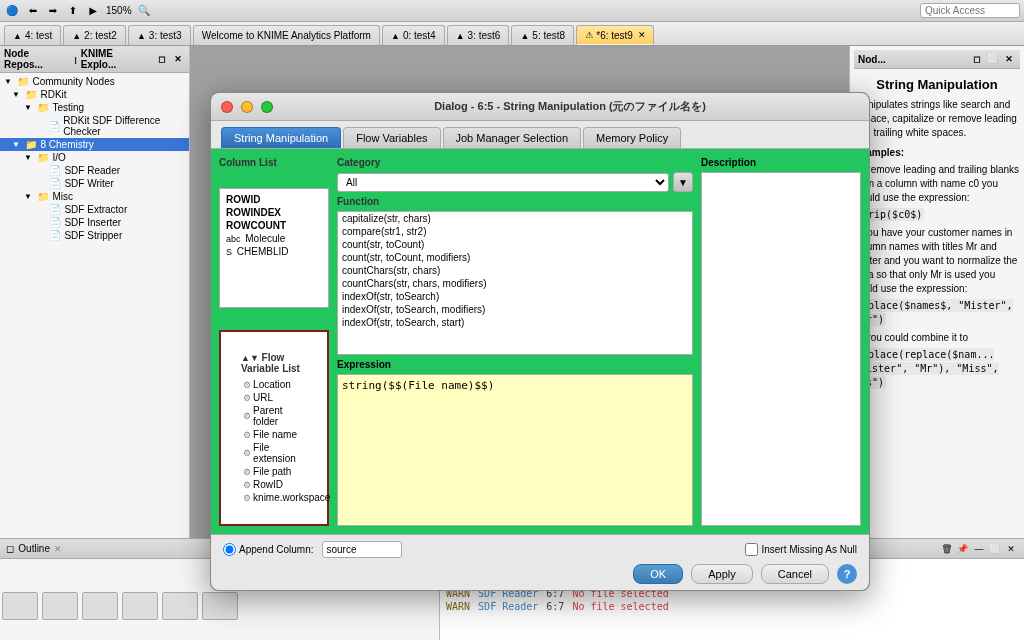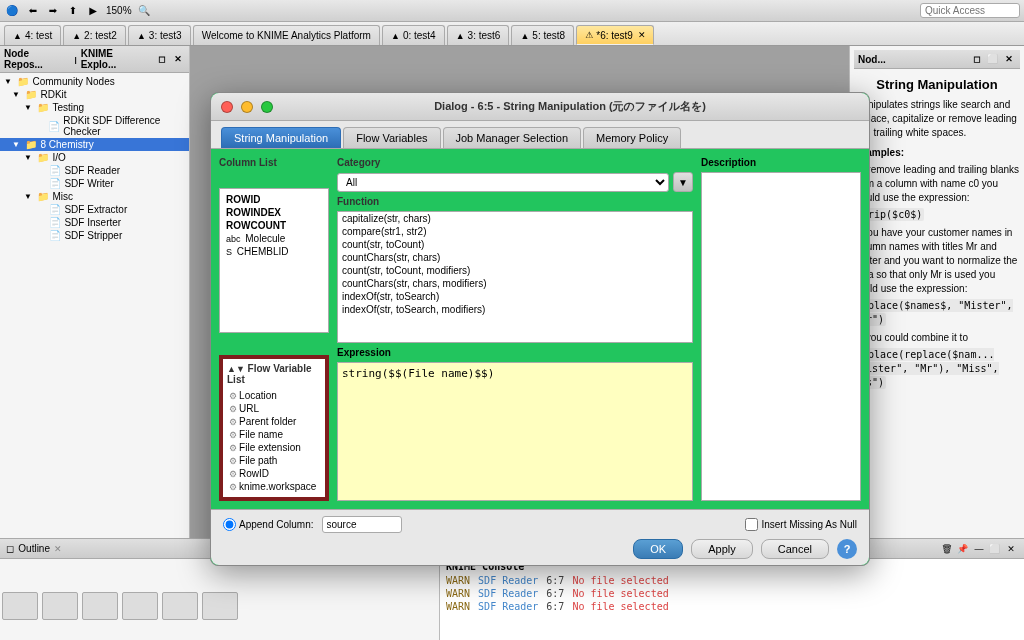--- a/index.html
+++ b/index.html
@@ -302,21 +302,21 @@
       <div id="dialog-left">
         <div class="panel-label">Column List</div>
         <div class="column-list">
           <div class="column-item bold">ROWID</div>
           <div class="column-item bold">ROWINDEX</div>
           <div class="column-item bold">ROWCOUNT</div>
           <div class="column-item"><span class="column-item-icon">abc</span> Molecule</div>
           <div class="column-item"><span class="column-item-icon">S</span> CHEMBLID</div>
         </div>
 
-        <div id="flow-var-section" style="border: 4px solid #7f1d1d; padding:4px; margin-top:4px;">
+        <div id="flow-var-section" style="border: 2px solid #7f1d1d; padding:20px; margin-top:4px;">
           <div id="flow-var-title">
             <span style="font-size:9px; vertical-align:middle;">▲▼</span>
             <span>Flow Variable List</span>
           </div>
           <div class="flow-var-item">
             <span style="font-size:9px; color:#888;">⚙</span>
             <span>Location</span>
           </div>
           <div class="flow-var-item">
             <span style="font-size:9px; color:#888;">⚙</span>
@@ -356,25 +356,26 @@
             <option>All</option>
           </select>
           <div class="drop-arrow">▼</div>
         </div>
 
         <div class="section-label">Function</div>
         <div id="function-list">
           <div class="func-item">capitalize(str, chars)</div>
           <div class="func-item">compare(str1, str2)</div>
           <div class="func-item">count(str, toCount)</div>
+          <div class="func-item">count(str, toCount, modifiers)</div>
           <div class="func-item">countChars(str, chars)</div>
-          <div class="func-item">count(str, toCount, modifiers)</div>
           <div class="func-item">countChars(str, chars, modifiers)</div>
           <div class="func-item">indexOf(str, toSearch)</div>
           <div class="func-item">indexOf(str, toSearch, modifiers)</div>
+          <div class="func-item">indexOf(str, toSearch, start)</div>
         </div>
 
         <div id="expr-label">Expression</div>
         <div id="expr-box" contenteditable="true" style="">
           <span>string($$(File name)$$)</span>
         </div>
       </div>
 
       <div id="dialog-right">
         <div id="desc-label">Description</div>

